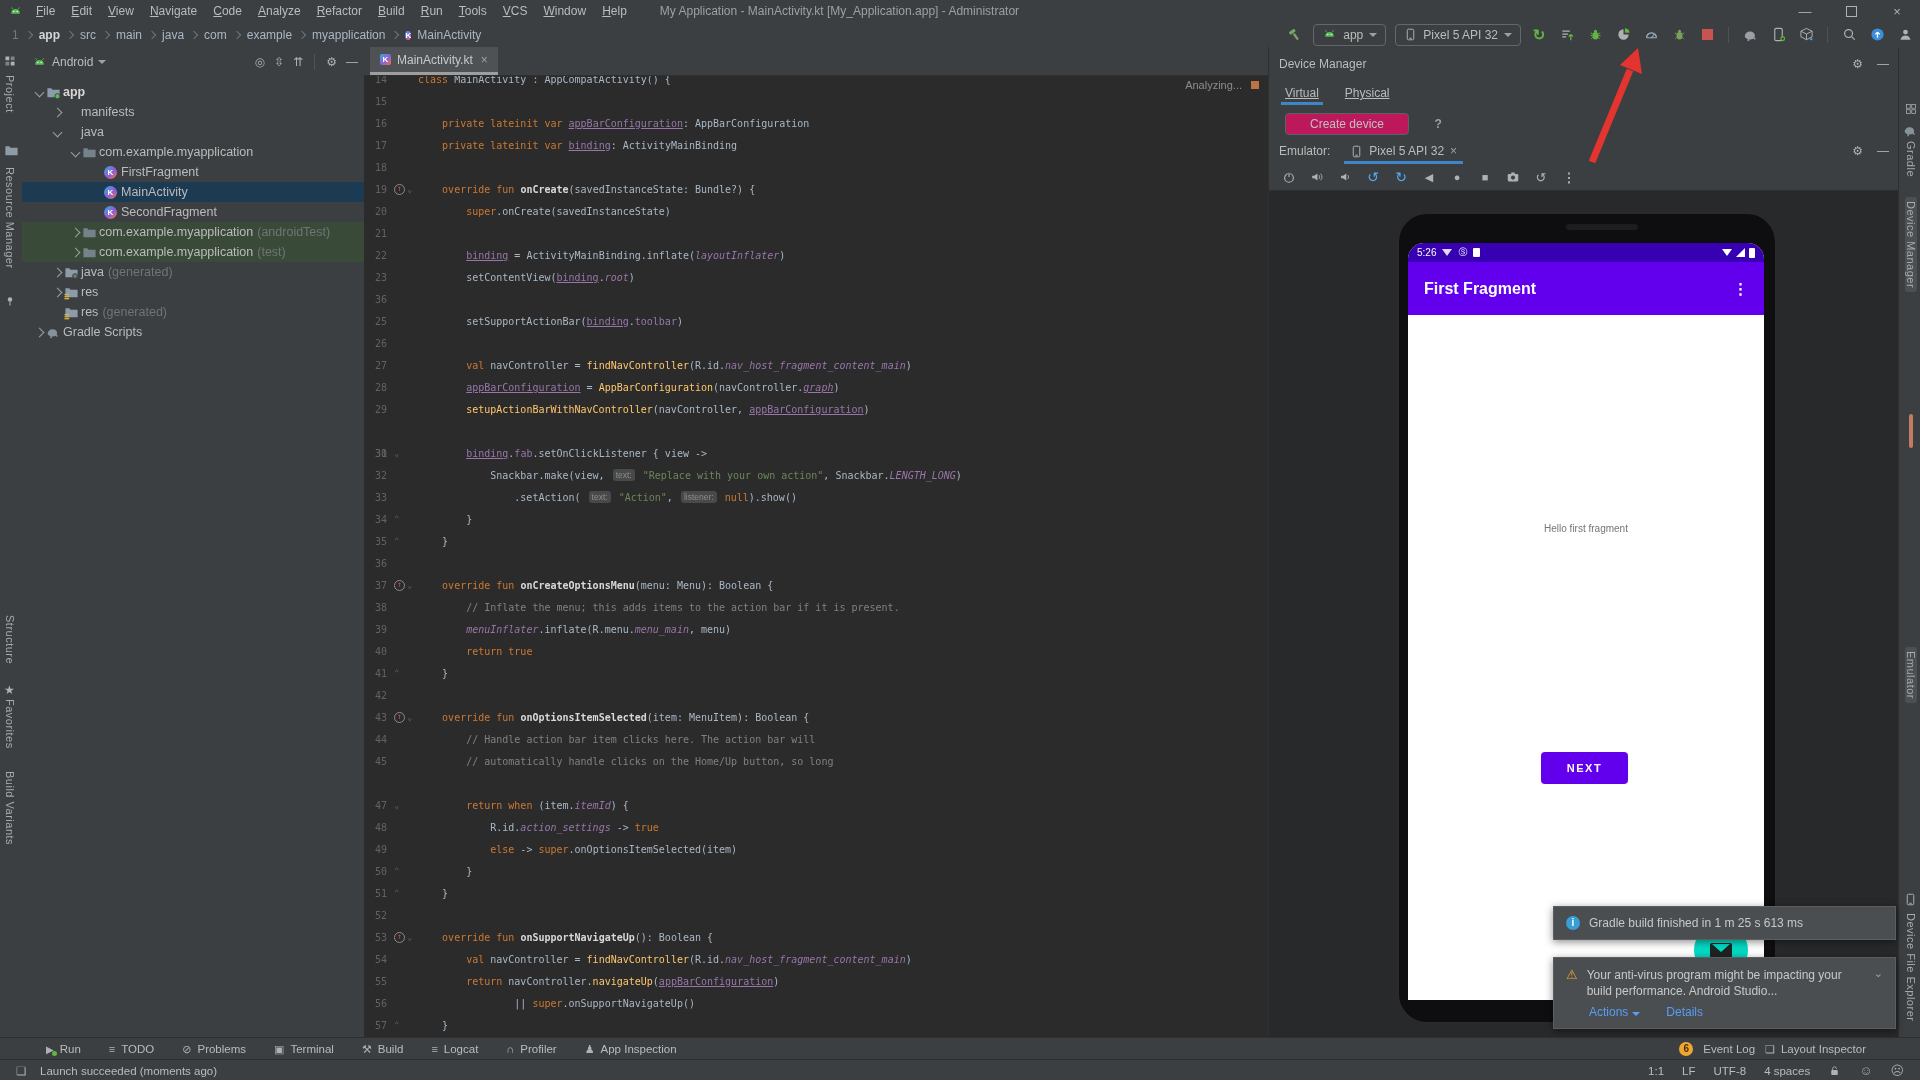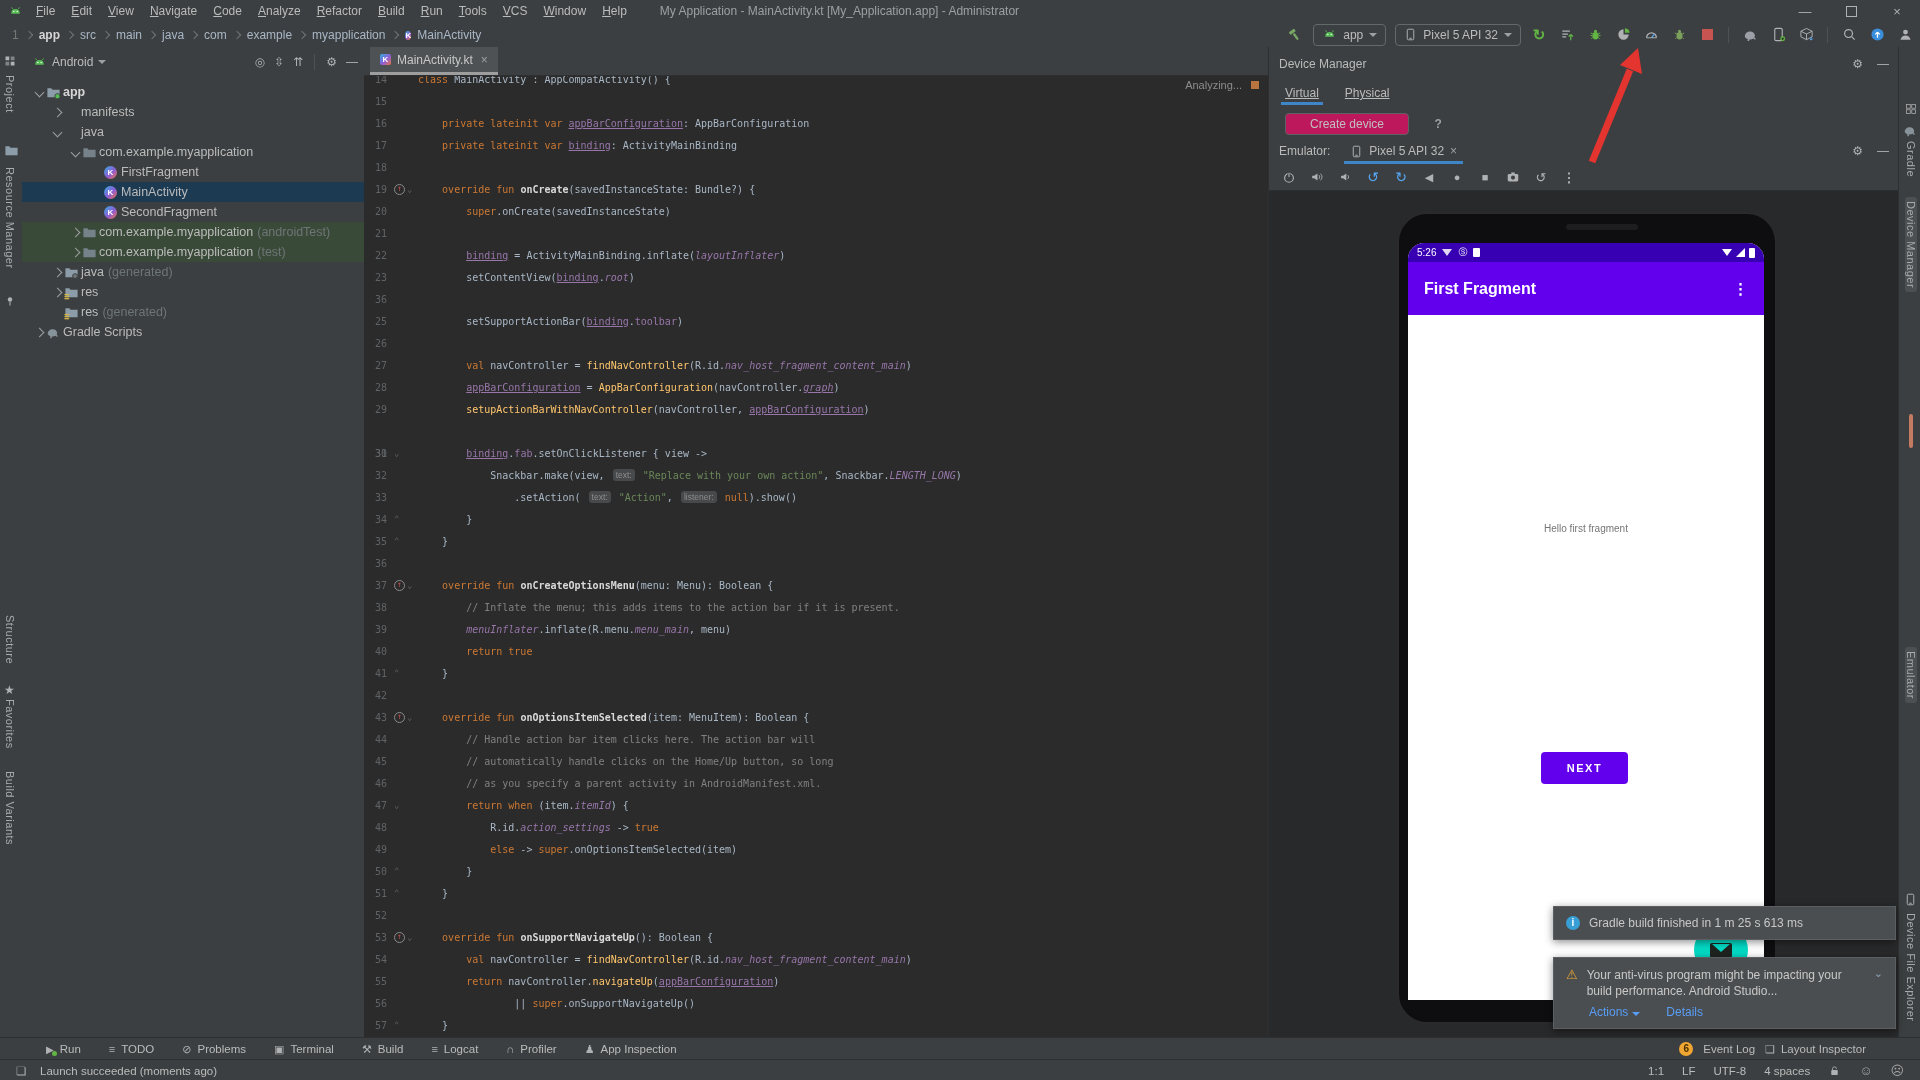--- a/index.html
+++ b/index.html
@@ -541,21 +541,20 @@
         <div class="cline" style="top: 505px;"><span class="lnum ni">36</span><span class="gslot"></span></div>
         <div class="cline" style="top: 527px;"><span class="lnum ni">37</span><span class="gslot"><span class="ovic">↑</span><span class="foldg">⌄</span></span><span class="seg-p">    </span><span class="seg-k">override fun</span><span class="seg-p"> </span><span class="seg-fn">onCreateOptionsMenu</span><span class="seg-p">(menu: Menu): Boolean {</span></div>
         <div class="cline" style="top: 549px;"><span class="lnum ni">38</span><span class="gslot"></span><span class="seg-p">        </span><span class="seg-c">// Inflate the menu; this adds items to the action bar if it is present.</span></div>
         <div class="cline" style="top: 571px;"><span class="lnum ni">39</span><span class="gslot"></span><span class="seg-p">        </span><span class="seg-it">menuInflater</span><span class="seg-p">.inflate(R.menu.</span><span class="seg-it">menu_main</span><span class="seg-p">, menu)</span></div>
         <div class="cline" style="top: 593px;"><span class="lnum ni">40</span><span class="gslot"></span><span class="seg-p">        </span><span class="seg-k">return true</span></div>
         <div class="cline" style="top: 615px;"><span class="lnum ni">41</span><span class="gslot"><span class="foldg">⌃</span></span><span class="seg-p">    }</span></div>
         <div class="cline" style="top: 637px;"><span class="lnum ni">42</span><span class="gslot"></span></div>
         <div class="cline" style="top: 659px;"><span class="lnum ni">43</span><span class="gslot"><span class="ovic">↑</span><span class="foldg">⌄</span></span><span class="seg-p">    </span><span class="seg-k">override fun</span><span class="seg-p"> </span><span class="seg-fn">onOptionsItemSelected</span><span class="seg-p">(item: MenuItem): Boolean {</span></div>
         <div class="cline" style="top: 681px;"><span class="lnum ni">44</span><span class="gslot"></span><span class="seg-p">        </span><span class="seg-c">// Handle action bar item clicks here. The action bar will</span></div>
         <div class="cline" style="top: 703px;"><span class="lnum ni">45</span><span class="gslot"></span><span class="seg-p">        </span><span class="seg-c">// automatically handle clicks on the Home/Up button, so long</span></div>
-        <div class="cline" style="top: 725px;"><span class="lnum ni">46</span><span class="gslot"></span><span class="seg-p">        </span><span class="seg-c">// as you specify a parent activity in AndroidManifest.xml.</span></div>
         <div class="cline" style="top: 747px;"><span class="lnum ni">47</span><span class="gslot"><span class="foldg">⌄</span></span><span class="seg-p">        </span><span class="seg-k">return when</span><span class="seg-p"> (item.</span><span class="seg-it">itemId</span><span class="seg-p">) {</span></div>
         <div class="cline" style="top: 769px;"><span class="lnum ni">48</span><span class="gslot"></span><span class="seg-p">            R.id.</span><span class="seg-it">action_settings</span><span class="seg-p"> -&gt; </span><span class="seg-k">true</span></div>
         <div class="cline" style="top: 791px;"><span class="lnum ni">49</span><span class="gslot"></span><span class="seg-p">            </span><span class="seg-k">else</span><span class="seg-p"> -&gt; </span><span class="seg-k">super</span><span class="seg-p">.onOptionsItemSelected(item)</span></div>
         <div class="cline" style="top: 813px;"><span class="lnum ni">50</span><span class="gslot"><span class="foldg">⌃</span></span><span class="seg-p">        }</span></div>
         <div class="cline" style="top: 835px;"><span class="lnum ni">51</span><span class="gslot"><span class="foldg">⌃</span></span><span class="seg-p">    }</span></div>
         <div class="cline" style="top: 857px;"><span class="lnum ni">52</span><span class="gslot"></span></div>
         <div class="cline" style="top: 879px;"><span class="lnum ni">53</span><span class="gslot"><span class="ovic">↑</span><span class="foldg">⌄</span></span><span class="seg-p">    </span><span class="seg-k">override fun</span><span class="seg-p"> </span><span class="seg-fn">onSupportNavigateUp</span><span class="seg-p">(): Boolean {</span></div>
         <div class="cline" style="top: 901px;"><span class="lnum ni">54</span><span class="gslot"></span><span class="seg-p">        </span><span class="seg-k">val</span><span class="seg-p"> navController = </span><span class="seg-sy">findNavController</span><span class="seg-p">(R.id.</span><span class="seg-it">nav_host_fragment_content_main</span><span class="seg-p">)</span></div>
         <div class="cline" style="top: 923px;"><span class="lnum ni">55</span><span class="gslot"></span><span class="seg-p">        </span><span class="seg-k">return</span><span class="seg-p"> navController.</span><span class="seg-sy">navigateUp</span><span class="seg-p">(</span><span class="seg-fu">appBarConfiguration</span><span class="seg-p">)</span></div>
         <div class="cline" style="top: 945px;"><span class="lnum ni">56</span><span class="gslot"></span><span class="seg-p">                || </span><span class="seg-k">super</span><span class="seg-p">.onSupportNavigateUp()</span></div>

